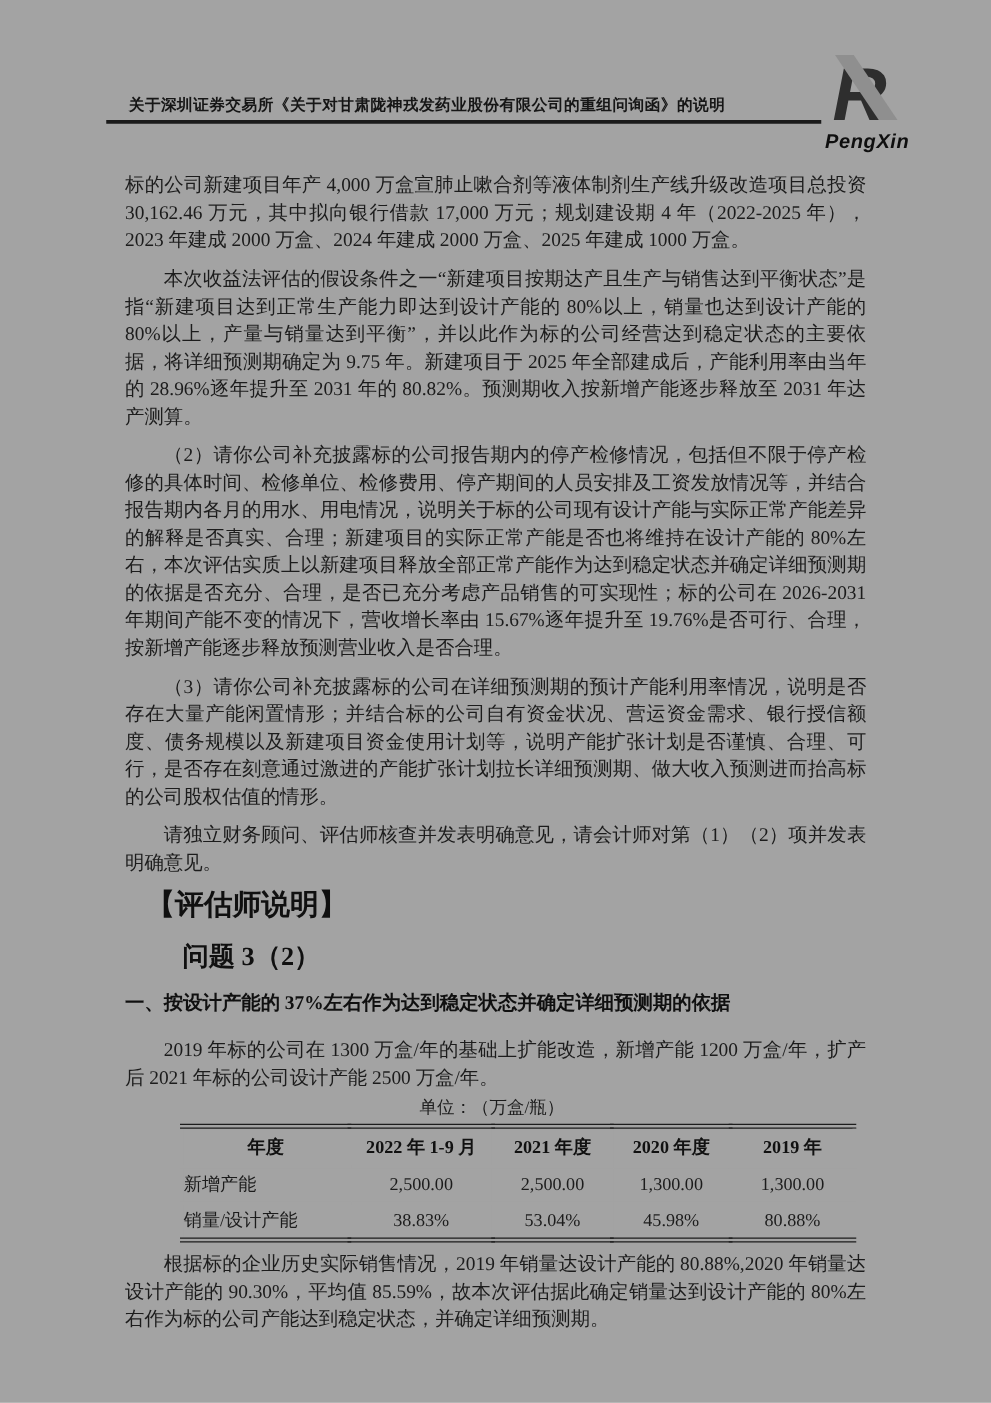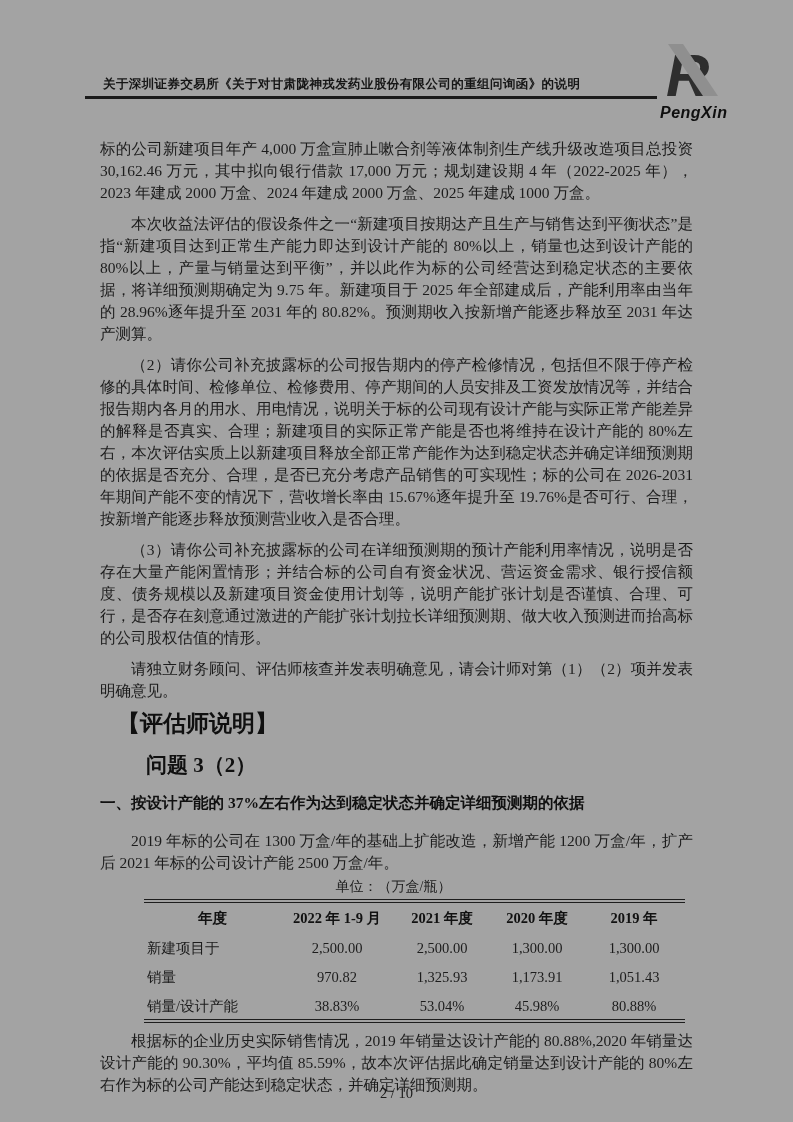--- a/index.html
+++ b/index.html
@@ -121,41 +121,33 @@
         <tr>
           <th>年度</th>
           <th>2022 年 1-9 月</th>
           <th>2021 年度</th>
           <th>2020 年度</th>
           <th>2019 年</th>
         </tr>
       </thead>
       <tbody>
         <tr>
-          <td class="label">新建项目于</td>
+          <td class="label">新增产能</td>
           <td class="num">2,500.00</td>
           <td class="num">2,500.00</td>
           <td class="num">1,300.00</td>
           <td class="num">1,300.00</td>
-        </tr>
-        <tr>
-          <td class="label">销量</td>
-          <td class="num">970.82</td>
-          <td class="num">1,325.93</td>
-          <td class="num">1,173.91</td>
-          <td class="num">1,051.43</td>
         </tr>
         <tr>
           <td class="label">销量/设计产能</td>
           <td class="num">38.83%</td>
           <td class="num">53.04%</td>
           <td class="num">45.98%</td>
           <td class="num">80.88%</td>
         </tr>
       </tbody>
     </table>
 
     <p class="para closing-para">根据标的企业历史实际销售情况，2019 年销量达设计产能的 80.88%,2020 年销量达设计产能的 90.30%，平均值 85.59%，故本次评估据此确定销量达到设计产能的 80%左右作为标的公司产能达到稳定状态，并确定详细预测期。</p>
   </div>
 
-  <div class="page-number">2 / 10</div>
 
 </div>
 
 </body></html>

